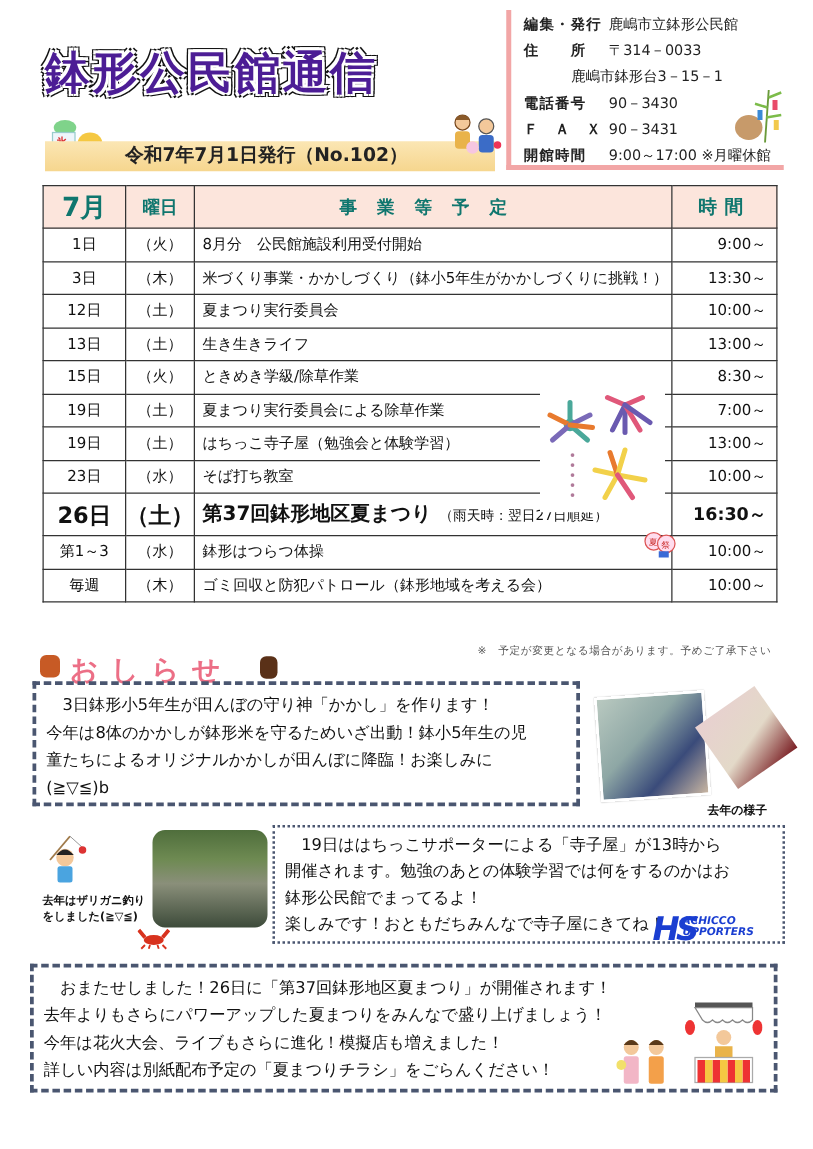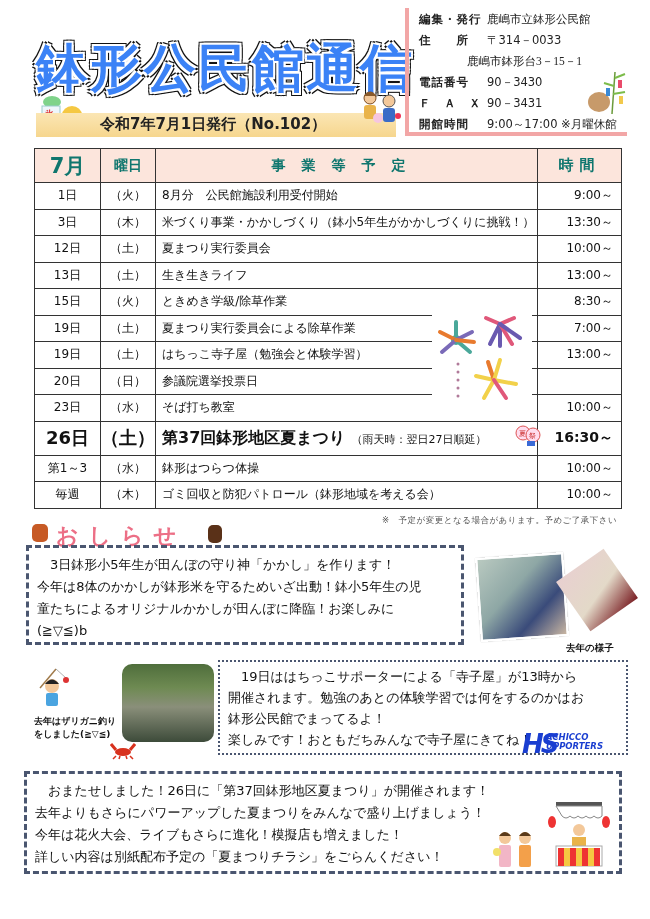--- a/index.html
+++ b/index.html
@@ -2,22 +2,22 @@
 <html><head>
 <meta charset="utf-8">
 <style>
   * { box-sizing: border-box; margin: 0; padding: 0; }
   html, body { width: 650px; height: 919px; background: #ffffff; overflow: hidden; }
   body { position: relative; font-family: "DejaVu Sans", "Liberation Sans", sans-serif; color: #111; }
 
   
   .title {
     position: absolute; left: 36px; top: 34px; width: 330px; height: 56px;
-    font-family: "DejaVu Sans", sans-serif; font-weight: bold; font-size: 52px; letter-spacing: 2px;
-    color: #3b82f6;
+    font-family: "DejaVu Sans", sans-serif; font-weight: bold; font-size: 36px; letter-spacing: 2px;
+    color: #4c1d95;
     text-shadow: -2px -2px 0 #fff, 2px -2px 0 #fff, -2px 2px 0 #fff, 2px 2px 0 #fff,
                  -3px 0 0 #111, 3px 0 0 #111, 0 -3px 0 #111, 0 3px 0 #111,
                  3px 3px 0 #111, -3px -3px 0 #111, 3px -3px 0 #111, -3px 3px 0 #111;
     white-space: nowrap;
   }
   .issue-band {
     position: absolute; left: 36px; top: 113px; width: 360px; height: 24px;
     background: linear-gradient(#fbe6b4, #f6d68e);
   }
   .issue-text {
@@ -28,21 +28,21 @@
   .chick-beak { position: absolute; left: 80px; top: 113px; width: 0; height: 0; border-left: 6px solid #e06a2a; border-top: 3px solid transparent; border-bottom: 3px solid transparent; }
   .kids { position: absolute; left: 358px; top: 88px; width: 44px; height: 44px; }
 
   .info-box {
     position: absolute; left: 405px; top: 8px; width: 222px; height: 128px;
     border-left: 4px solid #f2a6a6; border-bottom: 4px solid #f2a6a6;
   }
   .info-row { position: absolute; left: 10px; font-size: 11.5px; color: #222; white-space: nowrap; }
   .info-label { display: inline-block; width: 68px; font-weight: bold; letter-spacing: 1px; }
   .info-val { display: inline-block; }
-  .info-val.indent { margin-left: 48px; font-family: Liberation Serif, serif; }
+  .info-val.indent { margin-left: 38px; }
   .bear { position: absolute; left: 588px; top: 92px; width: 22px; height: 20px; border-radius: 50%; background: #c79a6a; }
   .tanabata { position: absolute; left: 600px; top: 70px; width: 30px; height: 45px; }
 
   
   table.sched {
     position: absolute; left: 34px; top: 148px; width: 588px;
     border-collapse: collapse; font-size: 12px;
   }
   table.sched th, table.sched td { border: 1px solid #333; height: 26.5px; }
   table.sched thead th {
@@ -201,26 +201,20 @@
       <td class="c-day">19日</td>
       <td class="c-wd">（土）</td>
       <td class="c-ev">夏まつり実行委員会による除草作業</td>
       <td class="c-tm">7:00～</td>
     </tr>
     <tr>
       <td class="c-day">19日</td>
       <td class="c-wd">（土）</td>
       <td class="c-ev">はちっこ寺子屋（勉強会と体験学習）</td>
       <td class="c-tm">13:00～</td>
-    </tr>
-    <tr>
-      <td class="c-day">20日</td>
-      <td class="c-wd">（日）</td>
-      <td class="c-ev">参議院選挙投票日</td>
-      <td class="c-tm"></td>
     </tr>
     <tr>
       <td class="c-day">23日</td>
       <td class="c-wd">（水）</td>
       <td class="c-ev">そば打ち教室</td>
       <td class="c-tm">10:00～</td>
     </tr>
     <tr class="big">
       <td class="c-day">26日</td>
       <td class="c-wd">（土）</td>

